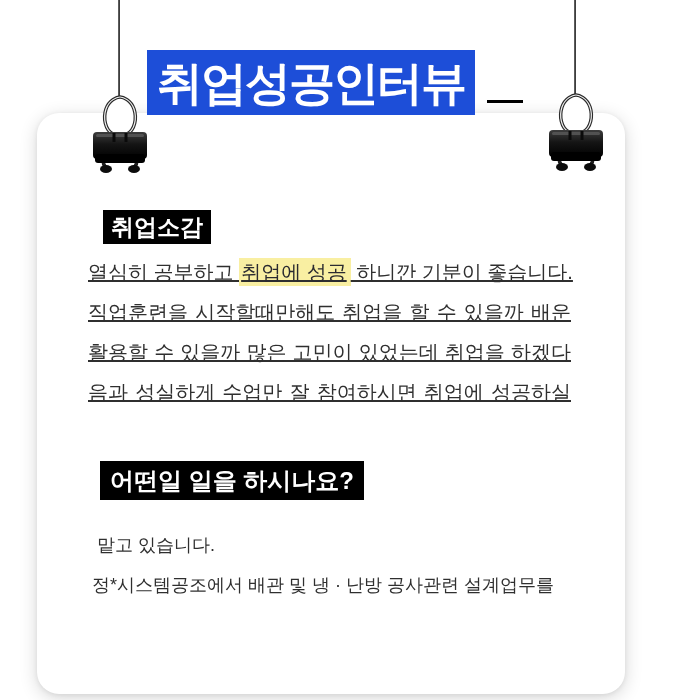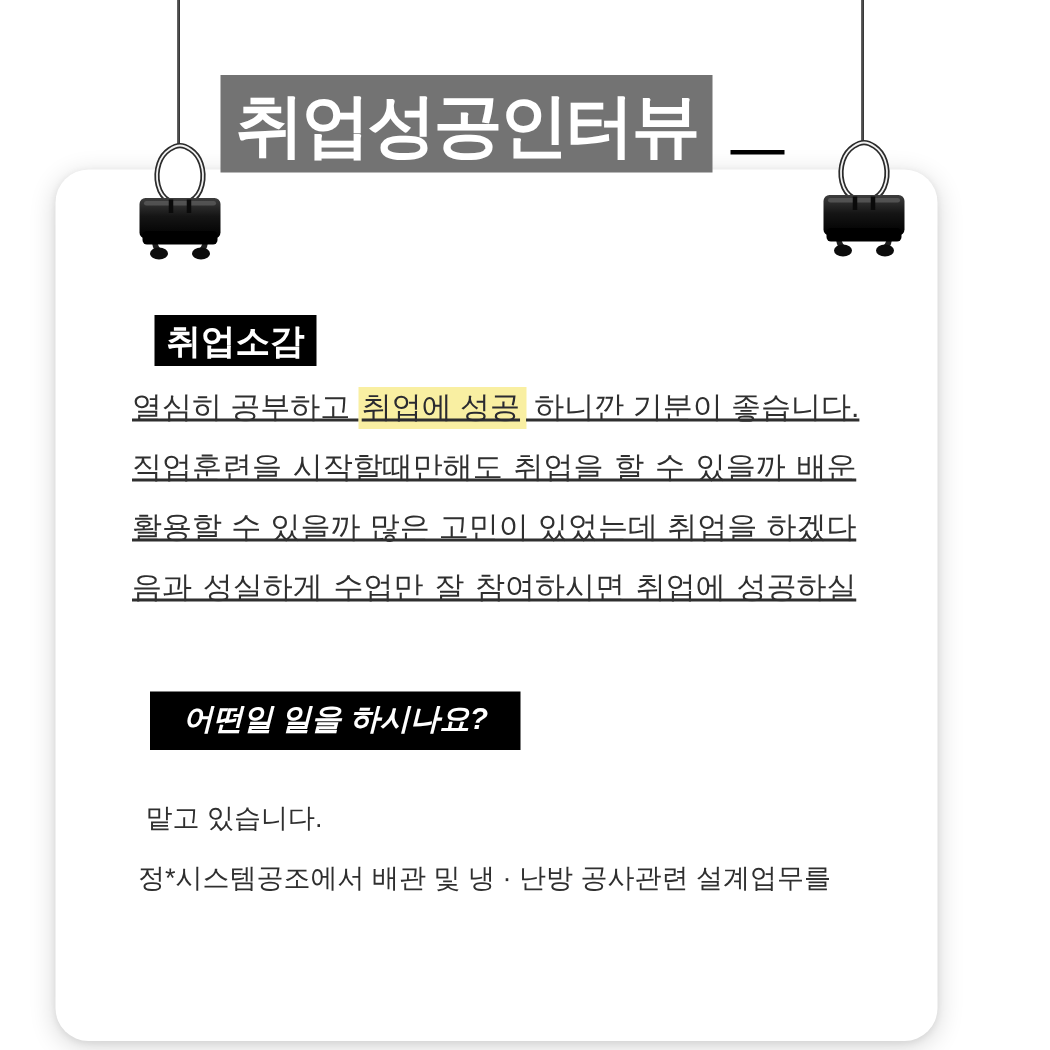--- a/index.html
+++ b/index.html
@@ -16,21 +16,21 @@
   .string {
     position: absolute; top: 0; width: 2px;
     background: linear-gradient(to right, #6b6b6b, #2e2e2e);
   }
   .string.left  { left: 118px; height: 98px; }
   .string.right { left: 574px; height: 96px; }
 
   
   .title-box {
     position: absolute; left: 147px; top: 50px; height: 65px;
-    background: #737373; color: #ffffff;
+    background: #1d4ed8; color: #ffffff;
     display: flex; align-items: center;
     padding: 0 10px;
     z-index: 30;
   }
   .title-box span {
     font-size: 46px; font-weight: 900; letter-spacing: -2px;
     line-height: 1; white-space: nowrap;
   }
   .title-dash {
     position: absolute; left: 487px; top: 100px; width: 36px; height: 3px;
@@ -50,21 +50,21 @@
   .clip.left  { left: 92px;  top: 94px; }
   .clip.right { left: 548px; top: 92px; }
 
   
   .h-label {
     position: absolute; display: inline-block;
     background: #000000; color: #ffffff;
     font-weight: 700; white-space: nowrap;
   }
   .h1 { left: 66px; top: 97px; font-size: 23px; line-height: 34px; padding: 0 8px; }
-  .h2 { left: 63px; top: 348px; font-size: 20px; line-height: 39px; padding: 0 22px; font-style: italic; }
+  .h2 { left: 63px; top: 348px; font-size: 24px; line-height: 39px; padding: 0 10px; }
 
   
   .answer { position: absolute; color: #2f2f2f; }
   .answer1 { left: 51px; top: 139px; width: 483px; font-size: 20px; text-decoration: underline; }
   .answer2 { left: 55px; top: 412px; width: 480px; font-size: 18px; }
   .line { height: 40px; line-height: 40px; white-space: nowrap; }
   .line.just {
     white-space: normal; text-align: justify;
     text-align-last: justify; -moz-text-align-last: justify;
     height: 40px; line-height: 40px; overflow: hidden;

